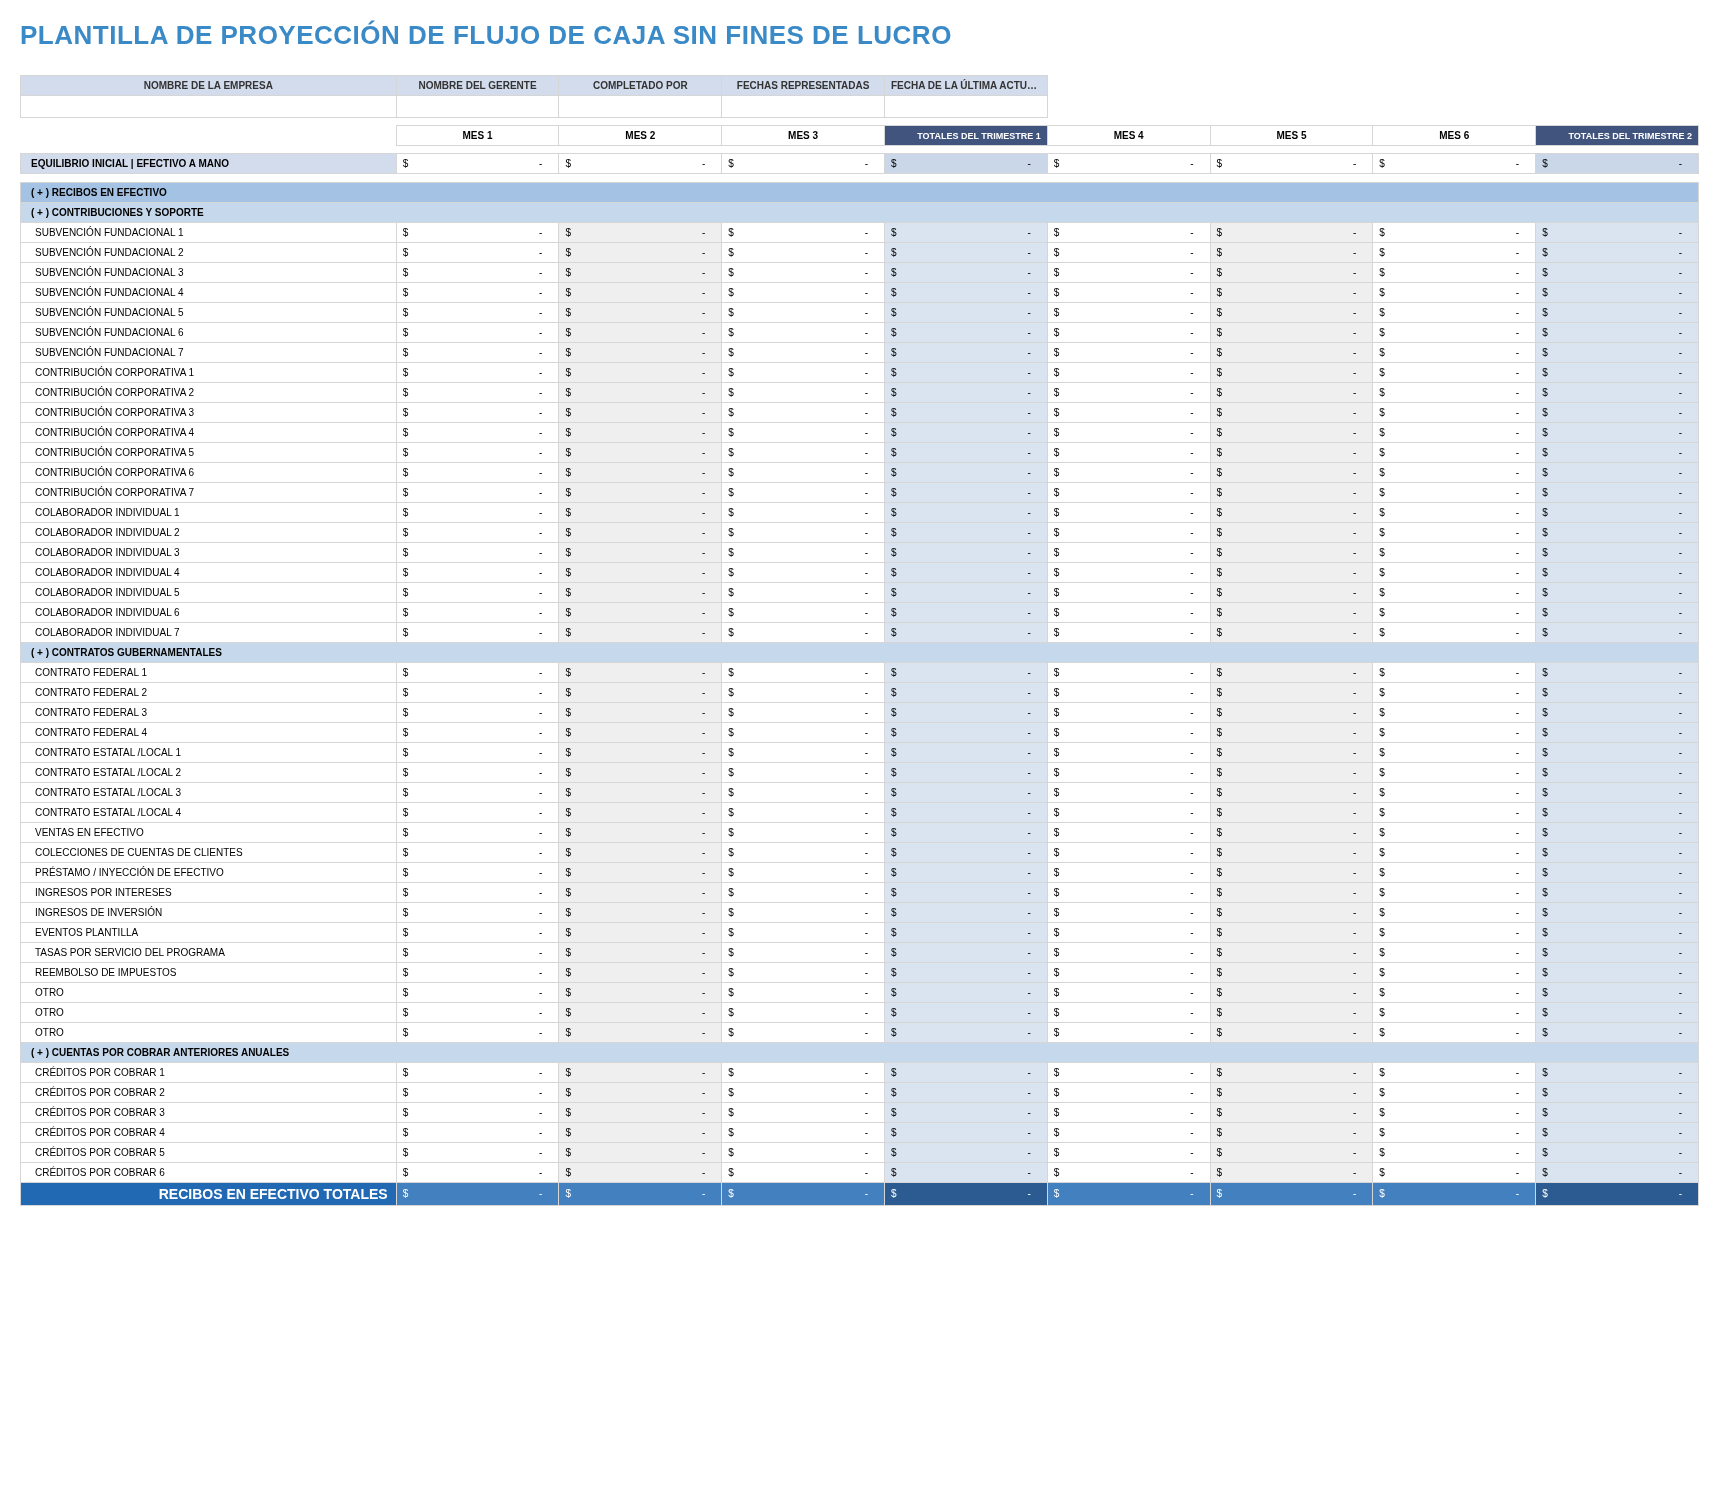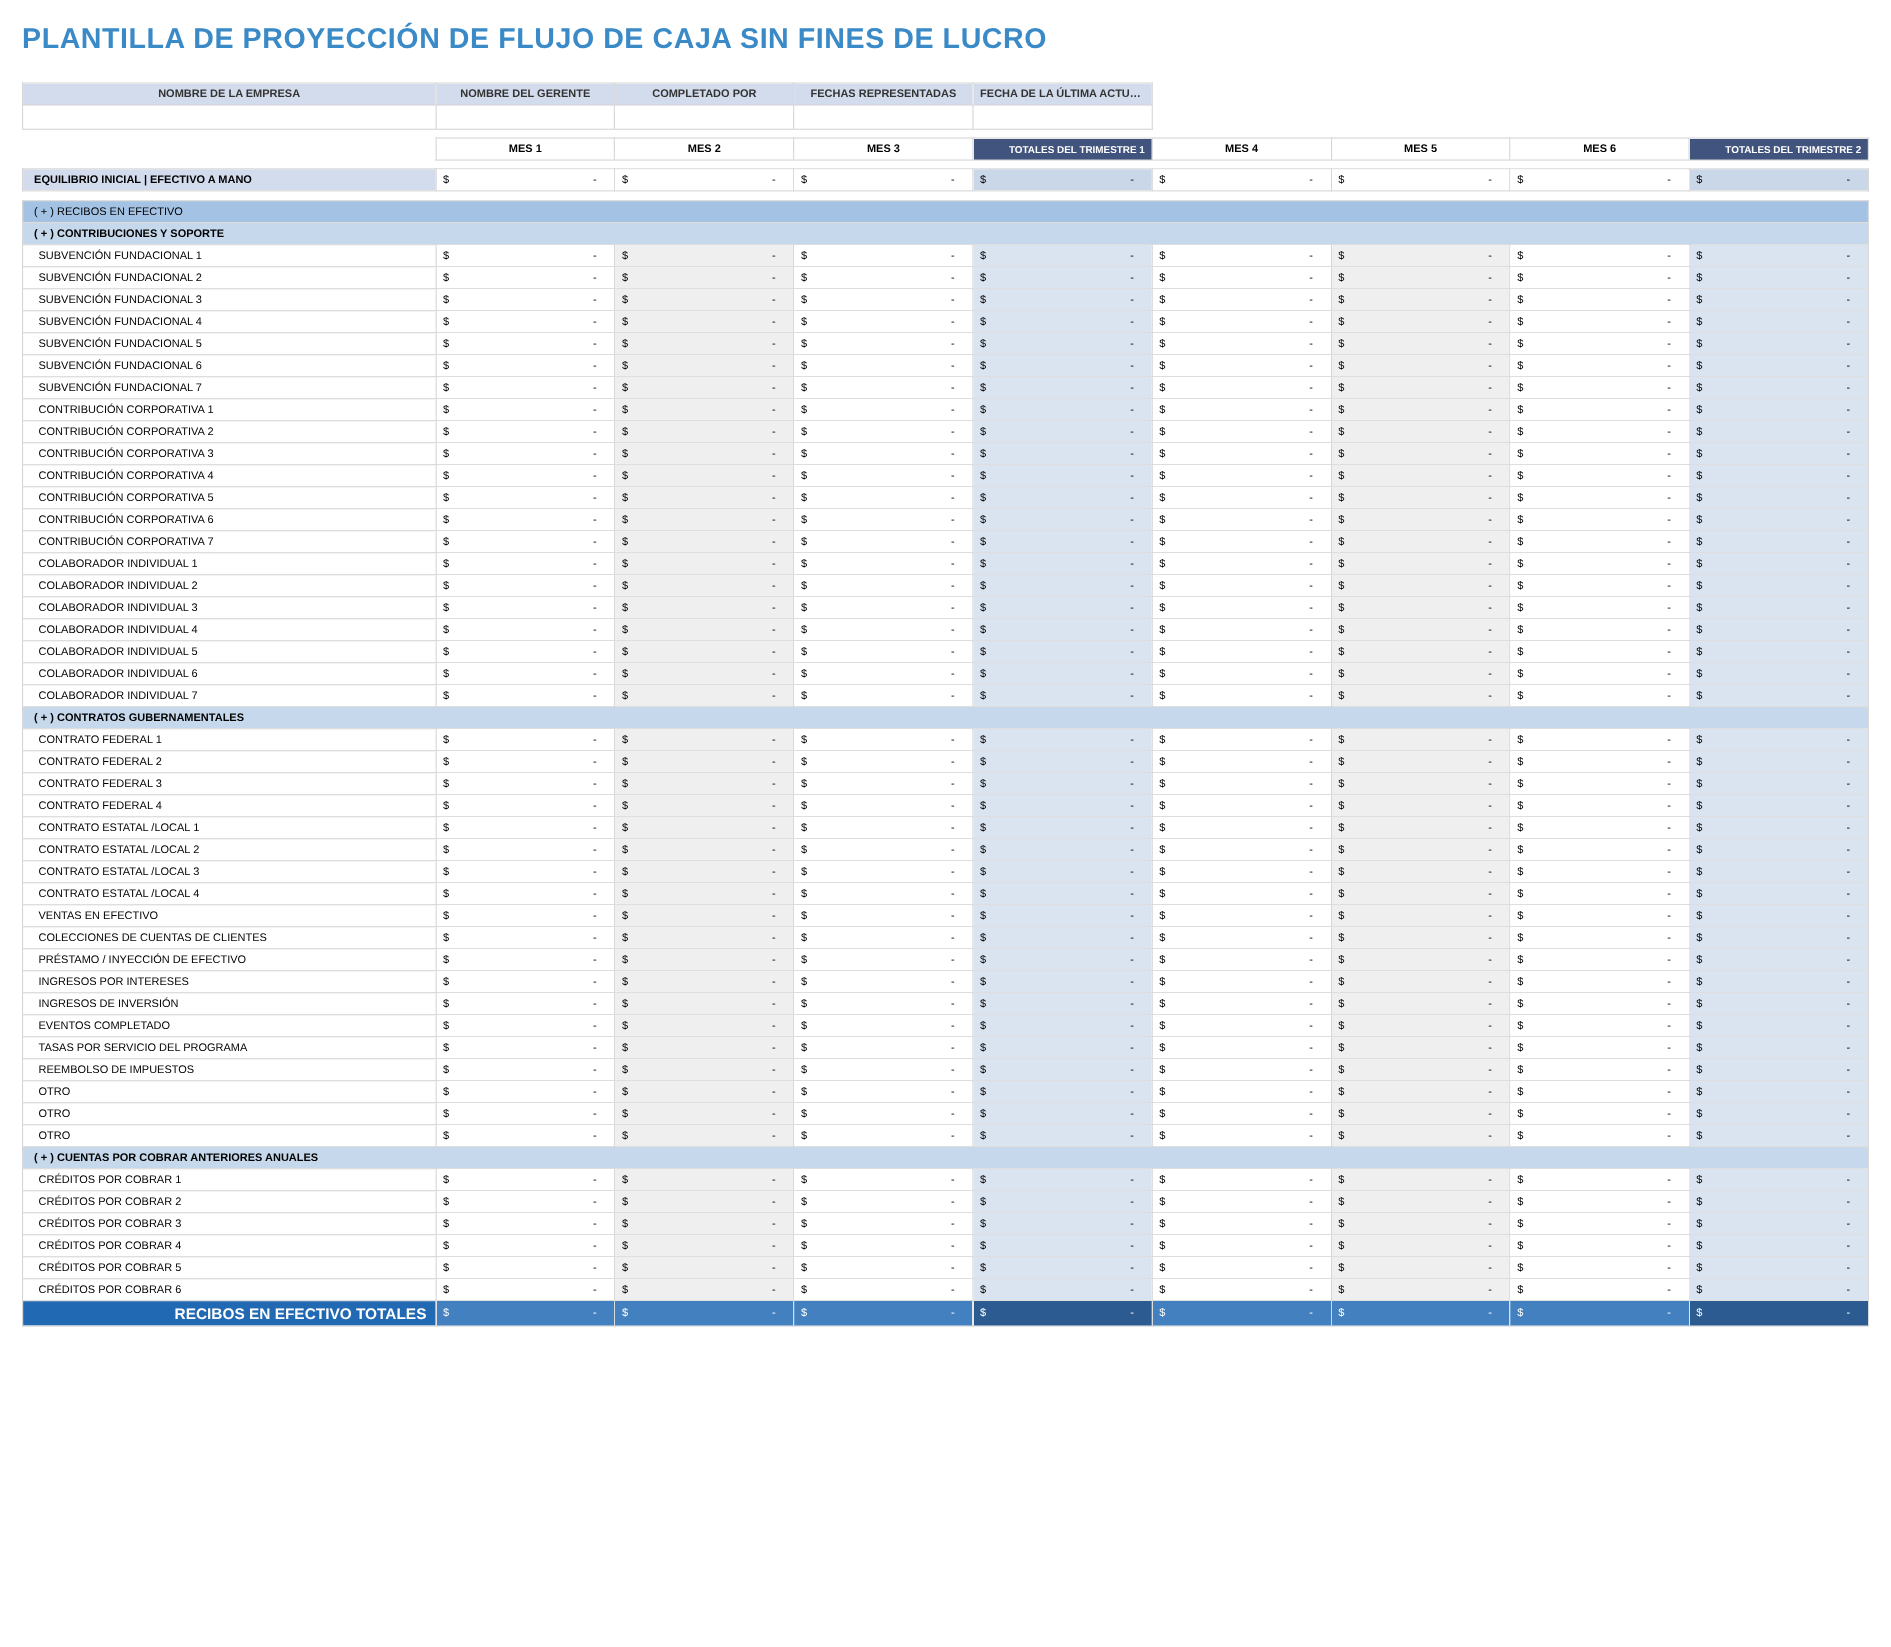--- a/index.html
+++ b/index.html
@@ -7,21 +7,21 @@
 .title{color:#3a8ac7;font-size:26px;font-weight:bold;letter-spacing:0.5px;margin-bottom:24px}
 table{border-collapse:collapse;width:100%;table-layout:fixed}
 td,th{border:1px solid #d6d6d6;padding:3px 6px;height:20px;overflow:hidden;white-space:nowrap;text-overflow:ellipsis}
 .info-hdr{background:#d3dced;text-align:center;font-weight:bold;font-size:10px;color:#333}
 .info-val{background:#fff;height:22px}
 .col-label{width:270px}
 .col-month{width:117px}
 .month-hdr{background:#fff;text-align:center;font-weight:bold;font-size:10px}
 .qtr-hdr{background:#41547e;color:#fff;text-align:right;font-weight:bold;font-size:9px}
 .balance-label{background:#d3dced;font-weight:bold;font-size:10px;text-indent:4px}
-.sec-hdr{background:#a4c3e4;font-weight:normal;font-size:10px;text-indent:4px}
+.sec-hdr{background:#a4c3e4;font-weight:bold;font-size:10px;text-indent:4px}
 .sub-hdr{background:#c6d9ec;font-weight:bold;font-size:10px;text-indent:4px}
 .row-label{background:#fff;text-indent:8px;font-size:10px}
 .money{position:relative;font-size:10px}
 .money .sym{position:absolute;left:6px}
 .money .val{display:block;text-align:right;padding-right:10px}
 .m-white{background:#fff}
 .m-grey{background:#efefef}
 .m-blue{background:#dae4f1}
 .m-blue2{background:#dae4f1}
 .m-dblue{background:#c9d7e9}
@@ -1329,21 +1329,21 @@
         <td class="money m-white">
           <span class="sym">$</span>
           <span class="val">-</span>
         </td>
         <td class="money m-blue2">
           <span class="sym">$</span>
           <span class="val">-</span>
         </td>
       </tr>
       <tr>
-        <td class="row-label">EVENTOS COMPLETADO</td>
+        <td class="row-label">EVENTOS PLANTILLA</td>
         <td class="money m-white">
           <span class="sym">$</span>
           <span class="val">-</span>
         </td>
         <td class="money m-grey">
           <span class="sym">$</span>
           <span class="val">-</span>
         </td>
         <td class="money m-white">
           <span class="sym">$</span>

